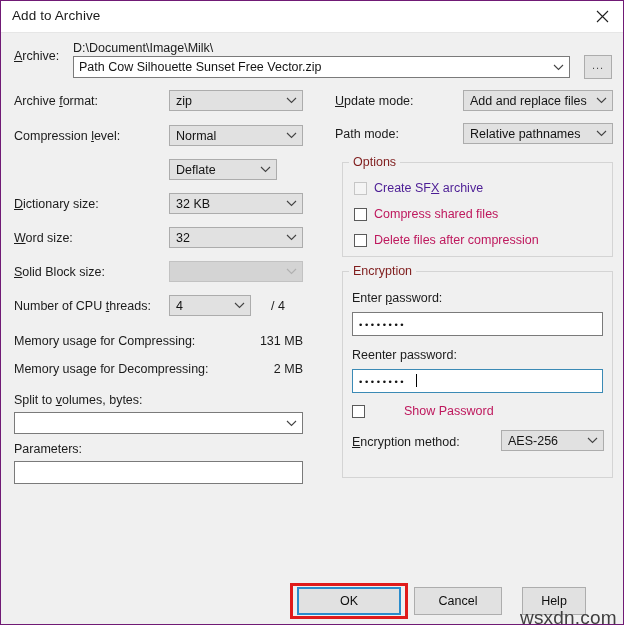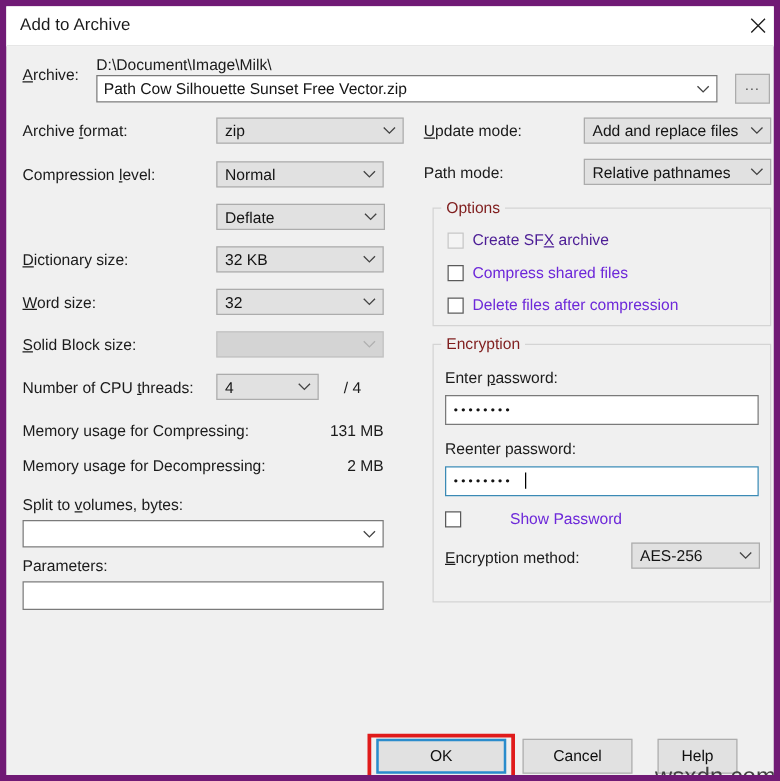--- a/index.html
+++ b/index.html
@@ -10,21 +10,21 @@
   body {
     font-family: "Liberation Sans", sans-serif;
   }
   #dialog {
     position: relative;
     width: 624px;
     height: 625px;
     background: #f0f0f0;
     overflow: hidden;
     box-sizing: border-box;
-    border: 5px solid #701a75;
+    border: 1px solid #701a75;
     padding-left: 16px;
   }
   
   .titlebar {
     position: absolute;
     left: 0; top: 0;
     width: 624px;
     height: 31px;
     background: #ffffff;
     border-bottom: 1px solid #e6e6e6;
@@ -204,21 +204,21 @@
     background: #ffffff;
     box-sizing: border-box;
     flex: none;
   }
   .cbox.dim {
     border-color: #c6c6c6;
     background: #f4f4f4;
   }
   .cbtext {
     font-size: 12.5px;
-    color: #6d28d9;
+    color: #be185d;
     margin-left: 7px;
     white-space: nowrap;
   }
   .cbtext.dim { color: #4c1d95; }
   .cbtext .u { text-decoration: underline; }
 
   
   .btn {
     position: absolute;
     background: #e1e1e1;
@@ -272,40 +272,40 @@
       <svg width="11" height="7" viewBox="0 0 11 7">
           <path d="M1 1 L5.5 5.5 L10 1" stroke="#444" stroke-width="1.1" fill="none"></path>
         </svg>
     </div>
   </div>
   <div class="sqbtn" style="left:583px; top:54px; width:28px; height:24px;">
     <span style="color:#4a4a4a; letter-spacing:1px; font-size:11px; position:relative; top:-2px;">...</span>
   </div>
 
   <div class="lbl" style="left:13px; top:93px;">Archive <span class="u">f</span>ormat:</div>
-  <div class="combo" style="left:168px; top:89px; width:150px;">
+  <div class="combo" style="left:168px; top:89px; width:134px;">
     <div class="val">zip</div>
     <div class="arw">
       <svg width="11" height="7" viewBox="0 0 11 7">
           <path d="M1 1 L5.5 5.5 L10 1" stroke="#444" stroke-width="1.1" fill="none"></path>
         </svg>
     </div>
   </div>
 
   <div class="lbl" style="left:13px; top:128px;">Compression <span class="u">l</span>evel:</div>
   <div class="combo" style="left:168px; top:124px; width:134px;">
     <div class="val">Normal</div>
     <div class="arw">
       <svg width="11" height="7" viewBox="0 0 11 7">
           <path d="M1 1 L5.5 5.5 L10 1" stroke="#444" stroke-width="1.1" fill="none"></path>
         </svg>
     </div>
   </div>
 
-  <div class="combo" style="left:168px; top:158px; width:135px;">
+  <div class="combo" style="left:168px; top:158px; width:108px;">
     <div class="val">Deflate</div>
     <div class="arw">
       <svg width="11" height="7" viewBox="0 0 11 7">
           <path d="M1 1 L5.5 5.5 L10 1" stroke="#444" stroke-width="1.1" fill="none"></path>
         </svg>
     </div>
   </div>
 
   <div class="lbl" style="left:13px; top:196px;"><span class="u">D</span>ictionary size:</div>
   <div class="combo" style="left:168px; top:192px; width:134px;">

